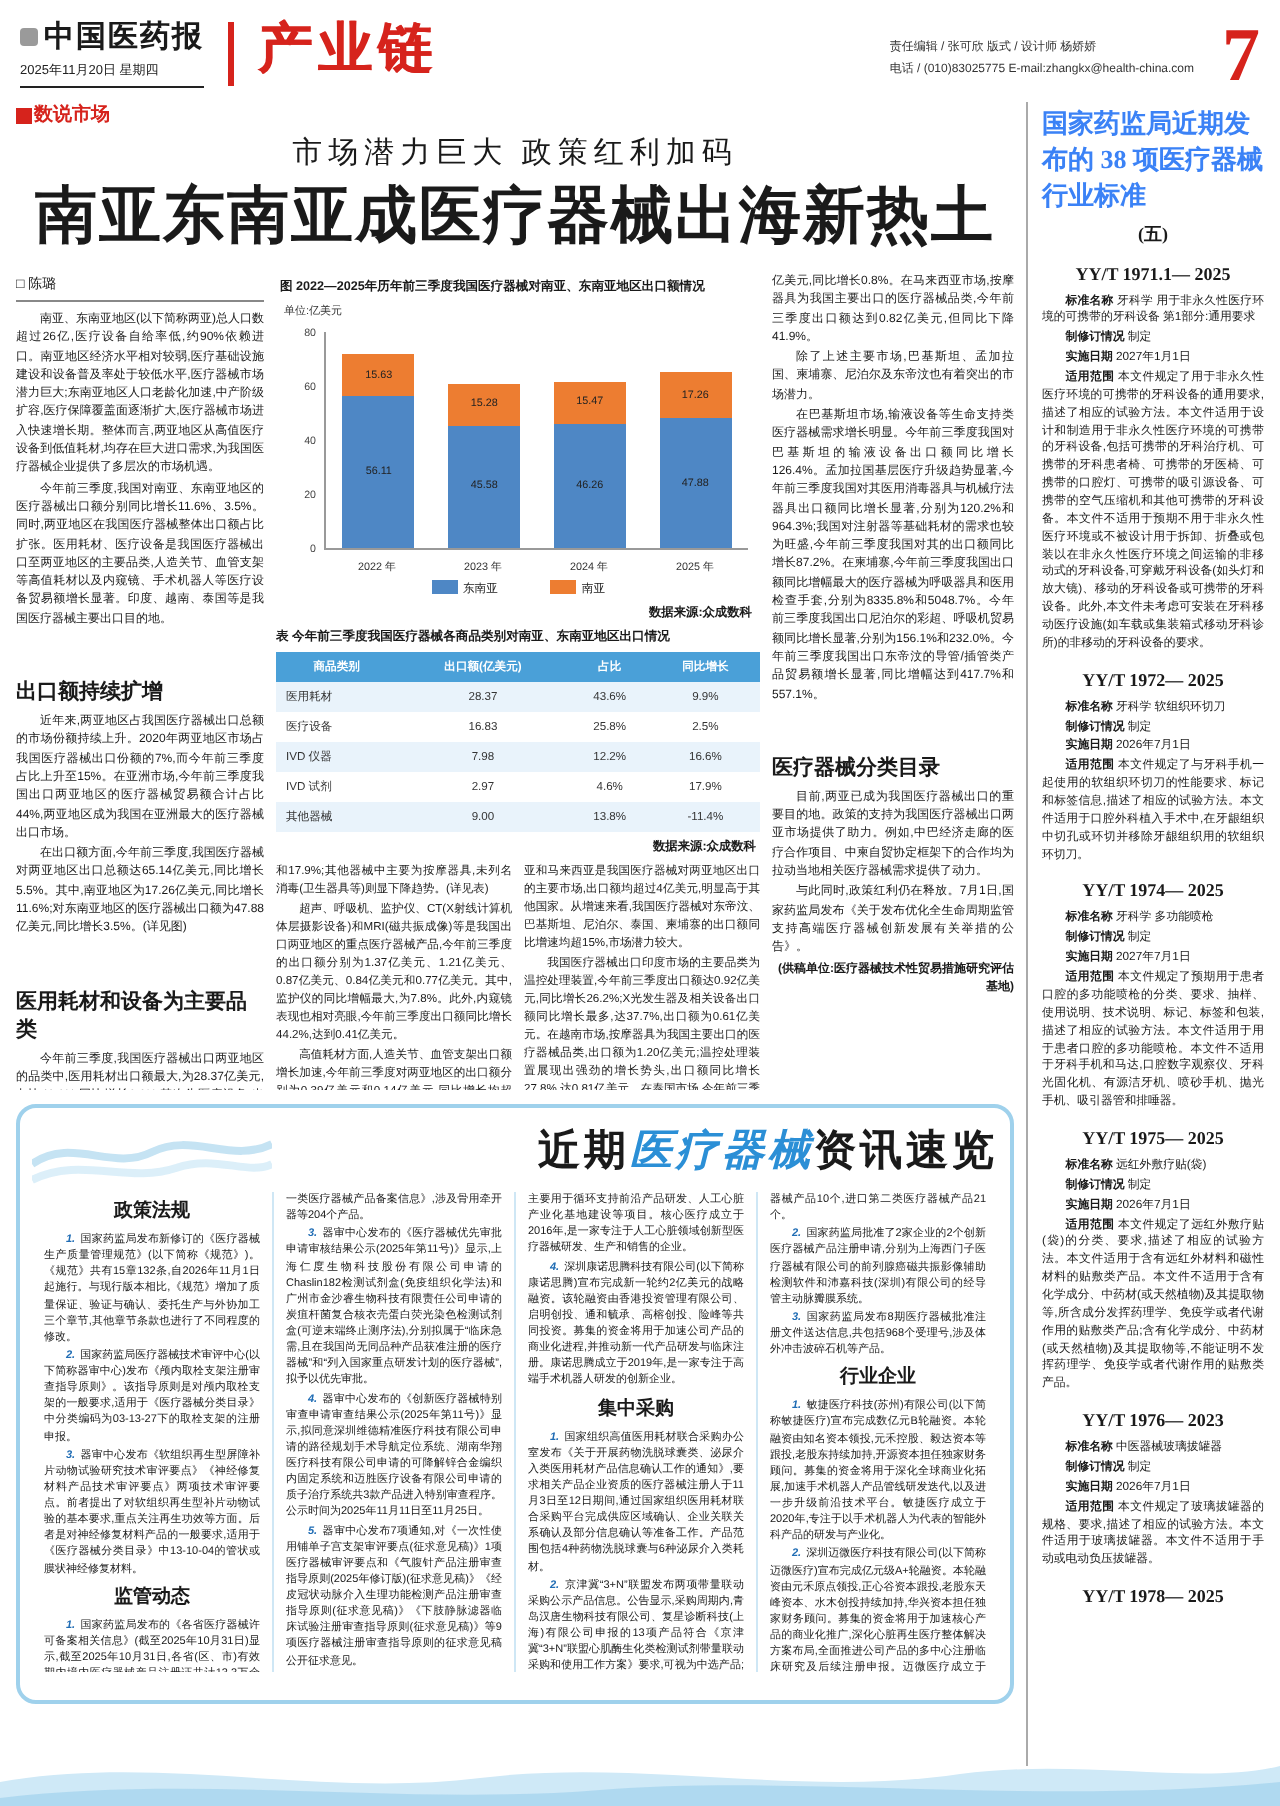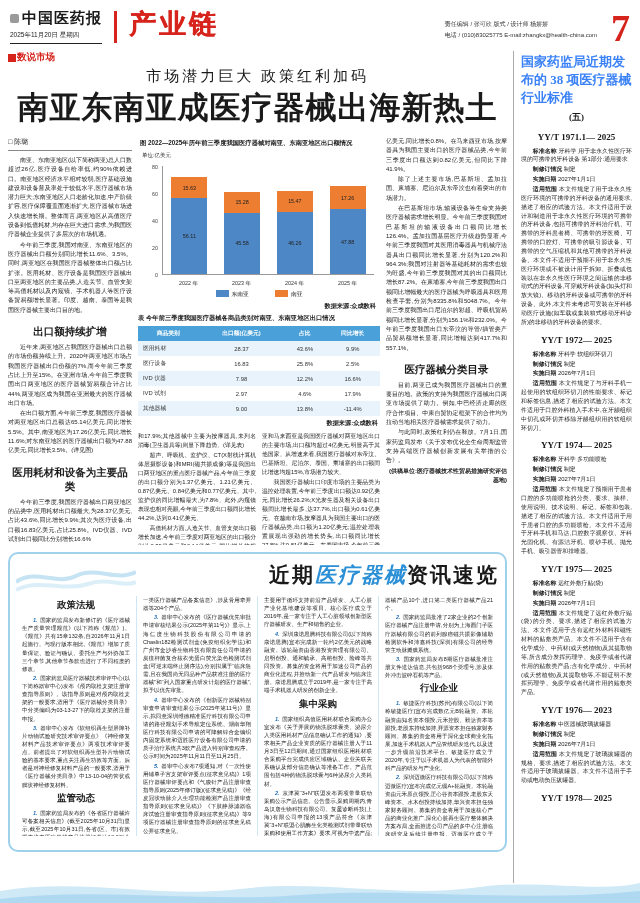--- a/index.html
+++ b/index.html
@@ -26,21 +26,21 @@
   .kicker{text-align:center;font-family:"Liberation Serif",serif;font-size:15px;letter-spacing:3px;margin:3px 0 1px;}
   .headline{text-align:center;font-family:"Liberation Serif",serif;font-weight:900;font-size:31px;letter-spacing:1px;margin:1px 0 8px;}
   .article-cols{display:flex;gap:6px;height:408px;overflow:hidden;}
   .acol1{width:124px;flex:none;overflow:hidden;}
   .amid{width:242px;flex:none;display:flex;flex-direction:column;overflow:hidden;}
   .acol4{width:121px;flex:none;overflow:hidden;}
   .byline{font-size:7px;border-bottom:0.5px solid #888;padding-bottom:3px;margin-bottom:5px;}
   .para{font-size:6px;line-height:1.55;text-align:justify;margin:0 0 1px;text-indent:2em;}
   .para.cont{text-indent:0;}
   .para.credit{text-indent:0;text-align:right;font-weight:bold;}
-  .sub-head{font-family:"Liberation Serif",serif;font-weight:bold;font-size:10.5px;text-align:center;margin:10px 0 4px;}
+  .sub-head{font-family:"Liberation Serif",serif;font-weight:bold;font-size:10.5px;text-align:left;margin:24px 0 4px;}
   .item-num{color:#1f6cb4;font-weight:bold;font-style:italic;margin-right:1px;}
   
   .fig-title{font-size:6.3px;font-weight:bold;margin:1px 0 4px;}
   .chart-wrap{padding:1px 2px 0 2px;}
   .chart-unit{font-size:5.5px;color:#333;margin:0 0 2px 2px;}
   .chart-plot{position:relative;height:126px;margin-left:2px;}
   .chart-axis{position:absolute;left:20px;right:4px;bottom:12px;top:2px;border-left:1px solid #999;border-bottom:1px solid #999;
       display:flex;justify-content:space-around;align-items:flex-end;}
   .ytick{position:absolute;width:16px;text-align:right;font-size:5.3px;color:#444;left:0;}
   .bar-stack{display:flex;flex-direction:column;justify-content:flex-end;width:36px;}

